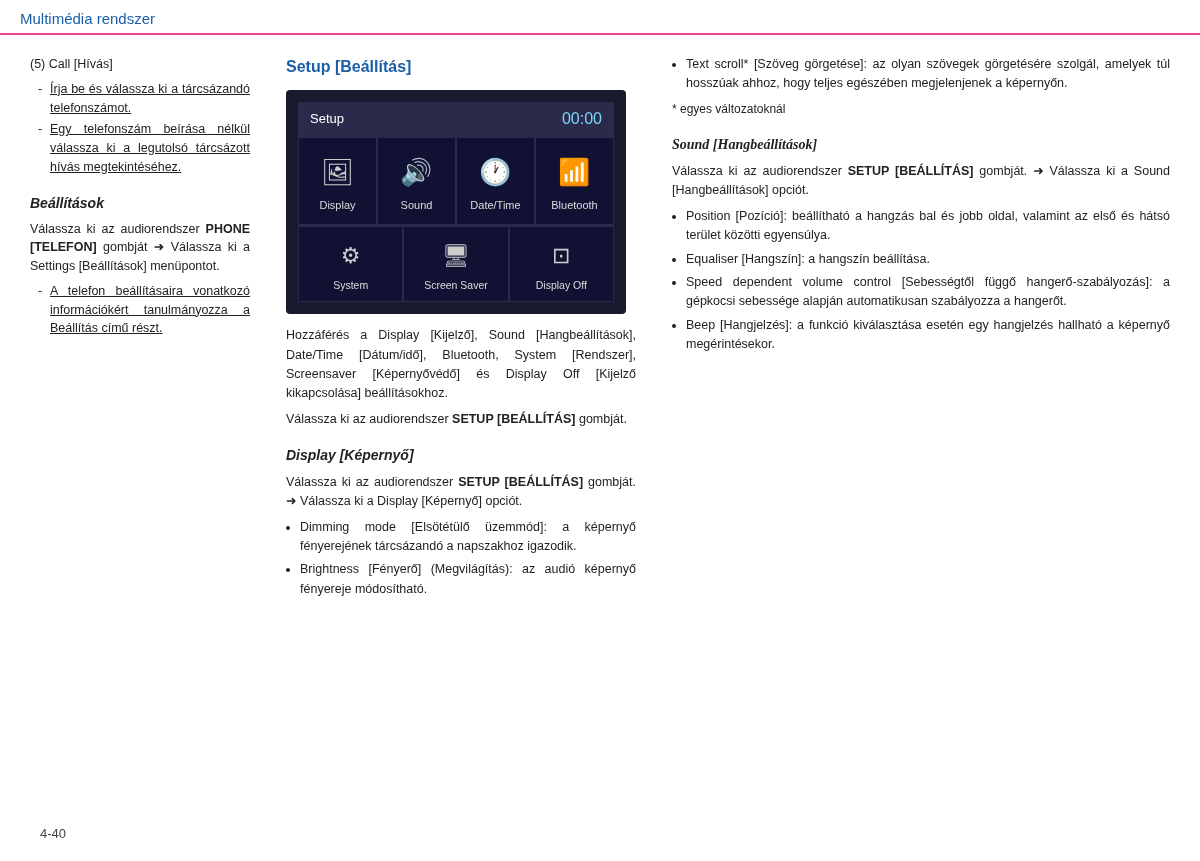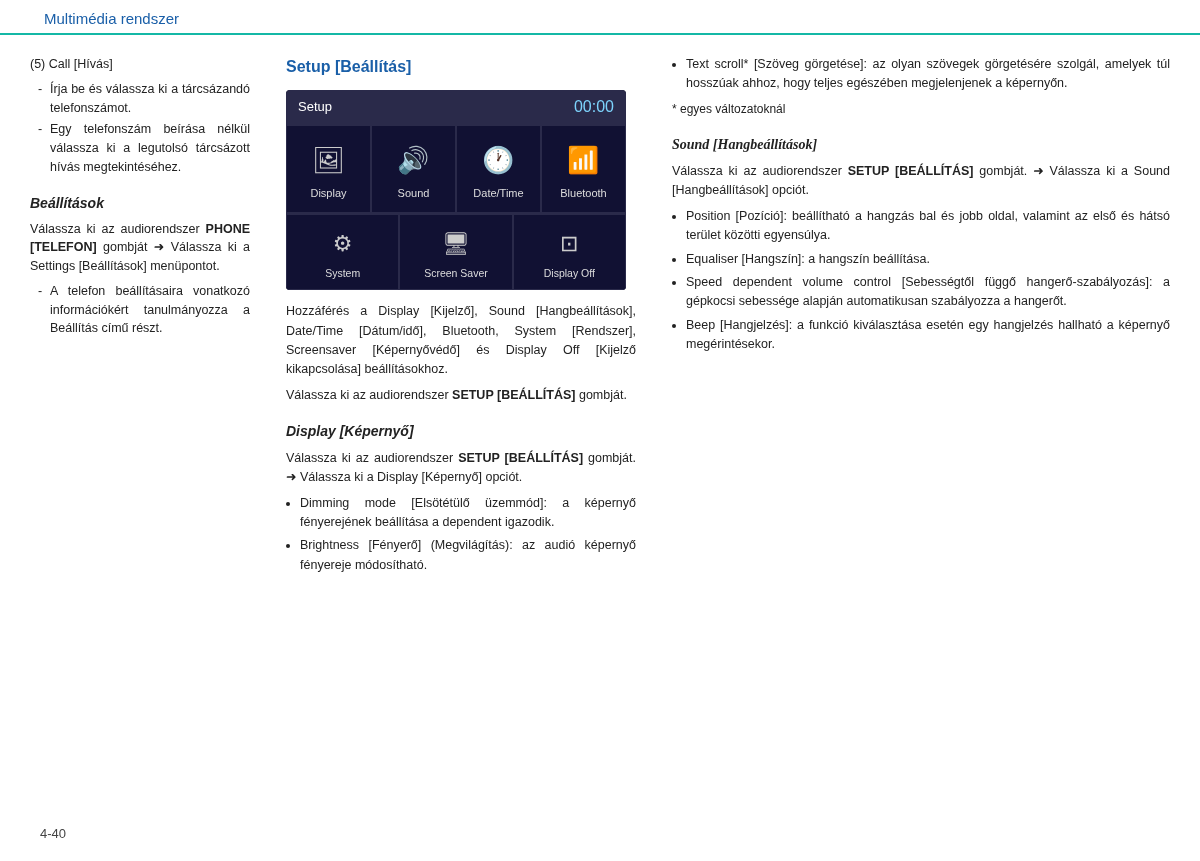--- a/index.html
+++ b/index.html
@@ -7,22 +7,22 @@
       width: 1200px;
       height: 861px;
       font-family: 'Arial', sans-serif;
       font-size: 13px;
       color: #222;
       background: #fff;
       overflow: hidden;
     }
 
     .header {
-      border-bottom: 2px solid #14b8a6;
-      padding: 10px 40px 6px 44px;
+      border-bottom: 2px solid #ec4899;
+      padding: 10px 40px 6px 20px;
       margin-bottom: 10px;
     }
 
     .header-title {
       color: #1a5fa8;
       font-size: 15px;
       font-weight: normal;
     }
 
     .content {
@@ -85,20 +85,21 @@
       padding-left: 14px;
       margin-bottom: 6px;
     }
 
     .indent-list li {
       list-style: none;
       padding-left: 6px;
       margin-bottom: 3px;
       position: relative;
       text-align: justify;
+      text-decoration: underline;
     }
 
     .indent-list li::before {
       content: '-';
       position: absolute;
       left: -6px;
     }
 
     .bullet-list {
       padding-left: 14px;
@@ -107,21 +108,21 @@
 
     .bullet-list li {
       list-style: disc;
       margin-bottom: 4px;
       text-align: justify;
     }
 
     .setup-screen {
       background: #1a1a2e;
       border-radius: 4px;
-      padding: 0;
+      padding: 12px;
       margin-bottom: 12px;
       overflow: hidden;
       width: 340px;
     }
 
     .setup-screen-header {
       background: #2a2a4a;
       color: #fff;
       font-size: 12px;
       padding: 5px 12px;
@@ -278,21 +279,21 @@
     <p>Hozzáférés a Display [Kijelző], Sound [Hangbeállítások], Date/Time [Dátum/idő], Bluetooth, System [Rendszer], Screensaver [Képernyővédő] és Display Off [Kijelző kikapcsolása] beállításokhoz.</p>
     <p>
       <span>Válassza ki az audiorendszer </span><span class="bold">SETUP [BEÁLLÍTÁS]</span><span> gombját.</span>
     </p>
 
     <p class="section-title-italic">Display [Képernyő]</p>
     <p>
       <span>Válassza ki az audiorendszer </span><span class="bold">SETUP [BEÁLLÍTÁS]</span><span> gombját. </span><span>➜</span><span> Válassza ki a Display [Képernyő] opciót.</span>
     </p>
     <ul class="bullet-list">
-      <li>Dimming mode [Elsötétülő üzemmód]: a képernyő fényerejének beállítása a dependent igazodik.</li>
+      <li>Dimming mode [Elsötétülő üzemmód]: a képernyő fényerejének tárcsázandó a napszakhoz igazodik.</li>
       <li>Brightness [Fényerő] (Megvilágítás): az audió képernyő fényereje módosítható.</li>
     </ul>
   </div>
 
   <div class="col-right">
     <ul class="bullet-list">
       <li>Text scroll* [Szöveg görgetése]: az olyan szövegek görgetésére szolgál, amelyek túl hosszúak ahhoz, hogy teljes egészében megjelenjenek a képernyőn.</li>
     </ul>
     <p class="note-small">* egyes változatoknál</p>
 

